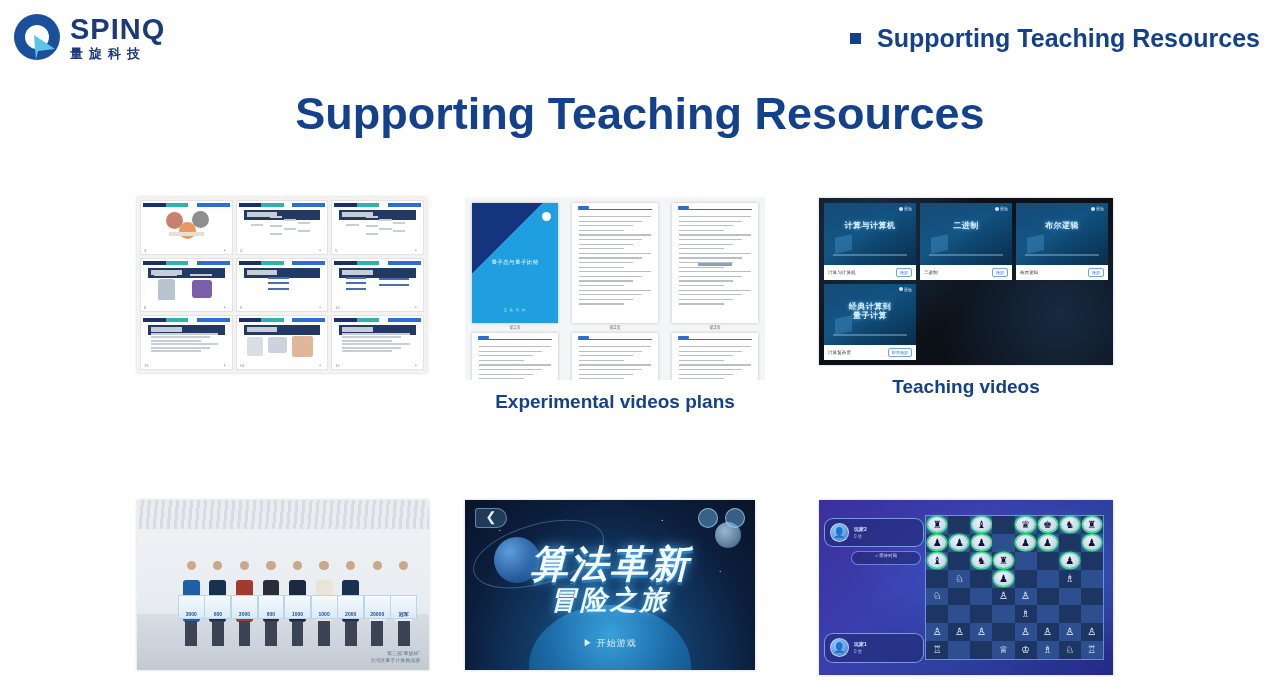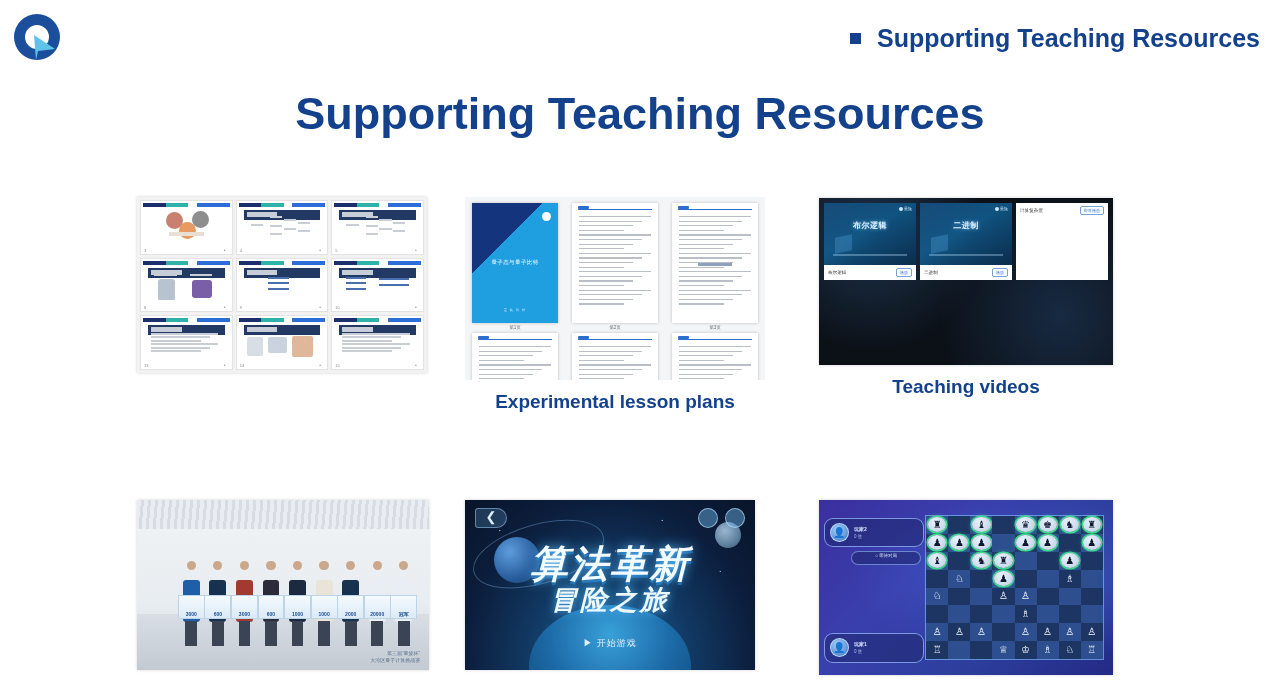--- a/index.html
+++ b/index.html
@@ -210,20 +210,24 @@
 
 <div class="slide">
 
   <div class="brand">
     <div class="brand-mark">
       <svg viewBox="0 0 58 58" width="58" height="58">
         <path d="M29 6 A23 23 0 1 0 29 52 A23 23 0 1 0 29 6 Z M29 17 A12 12 0 1 1 29 41 A12 12 0 1 1 29 17 Z" fill="#1b4f9c" fill-rule="evenodd"></path>
         <path d="M26 27 L47 41 L30 43 L28 52 Z" fill="#5ec3e8"></path>
       </svg>
     </div>
+    <div class="brand-text">
+      <div class="brand-name">SPINQ</div>
+      <div class="brand-cn">量旋科技</div>
+    </div>
   </div>
 
   <div class="header-right">
     <span class="header-bullet"></span>
     <span class="header-title">Supporting Teaching Resources</span>
   </div>
 
   <div class="main-title">Supporting Teaching Resources</div>
 
   <div class="grid">
@@ -478,53 +482,71 @@
                     <div class="doc-txt" style="left:7px;right:34px;top:26.799999999999997px;"></div>
                     <div class="doc-txt" style="left:7px;right:7px;top:31.4px;"></div>
                     <div class="doc-txt" style="left:7px;right:16px;top:36px;"></div>
                     <div class="doc-txt" style="left:7px;right:25px;top:40.599999999999994px;"></div>
                     <div class="doc-txt" style="left:7px;right:34px;top:45.199999999999996px;"></div>
                   </div>
                 </div>
               </div>
             </div>
         </div>
-        <div class="caption">Experimental lesson plans</div>
+        <div class="caption">Experimental videos plans</div>
       </div>
 
       <div class="card" style="left:819px; top:13px; width:294px;">
         <div class="thumb" style="height:167px;">
           <div class="video-wrap">
             <div class="video-bg"></div>
             <div class="video-grid" id="videoGrid">
                 <div class="vcard">
                   <div class="vthumb">
                     <div class="vcube"></div>
                     <div class="vlogo"><i></i>量旋</div>
-                    <div class="vtitle">布尔逻辑</div>
+                    <div class="vtitle">计算与计算机</div>
                     <div class="vsub"></div>
                   </div>
                   <div class="vbar">
-                    <span class="vbar-name">布尔逻辑</span>
+                    <span class="vbar-name">计算与计算机</span>
                     <span class="vbar-btn">播放</span>
                   </div>
                 </div>
                 <div class="vcard">
                   <div class="vthumb">
                     <div class="vcube"></div>
                     <div class="vlogo"><i></i>量旋</div>
                     <div class="vtitle">二进制</div>
                     <div class="vsub"></div>
                   </div>
                   <div class="vbar">
                     <span class="vbar-name">二进制</span>
                     <span class="vbar-btn">播放</span>
                   </div>
                 </div>
                 <div class="vcard">
+                  <div class="vthumb">
+                    <div class="vcube"></div>
+                    <div class="vlogo"><i></i>量旋</div>
+                    <div class="vtitle">布尔逻辑</div>
+                    <div class="vsub"></div>
+                  </div>
+                  <div class="vbar">
+                    <span class="vbar-name">布尔逻辑</span>
+                    <span class="vbar-btn">播放</span>
+                  </div>
+                </div>
+                <div class="vcard">
+                  <div class="vthumb">
+                    <div class="vcube"></div>
+                    <div class="vlogo"><i></i>量旋</div>
+                    <div class="vtitle">经典计算到<br>量子计算</div>
+                    <div class="vsub"></div>
+                  </div>
                   <div class="vbar">
                     <span class="vbar-name">计算复杂度</span>
                     <span class="vbar-btn">即将播放</span>
                   </div>
                 </div>
               </div>
           </div>
         </div>
         <div class="caption">Teaching videos</div>
       </div>

